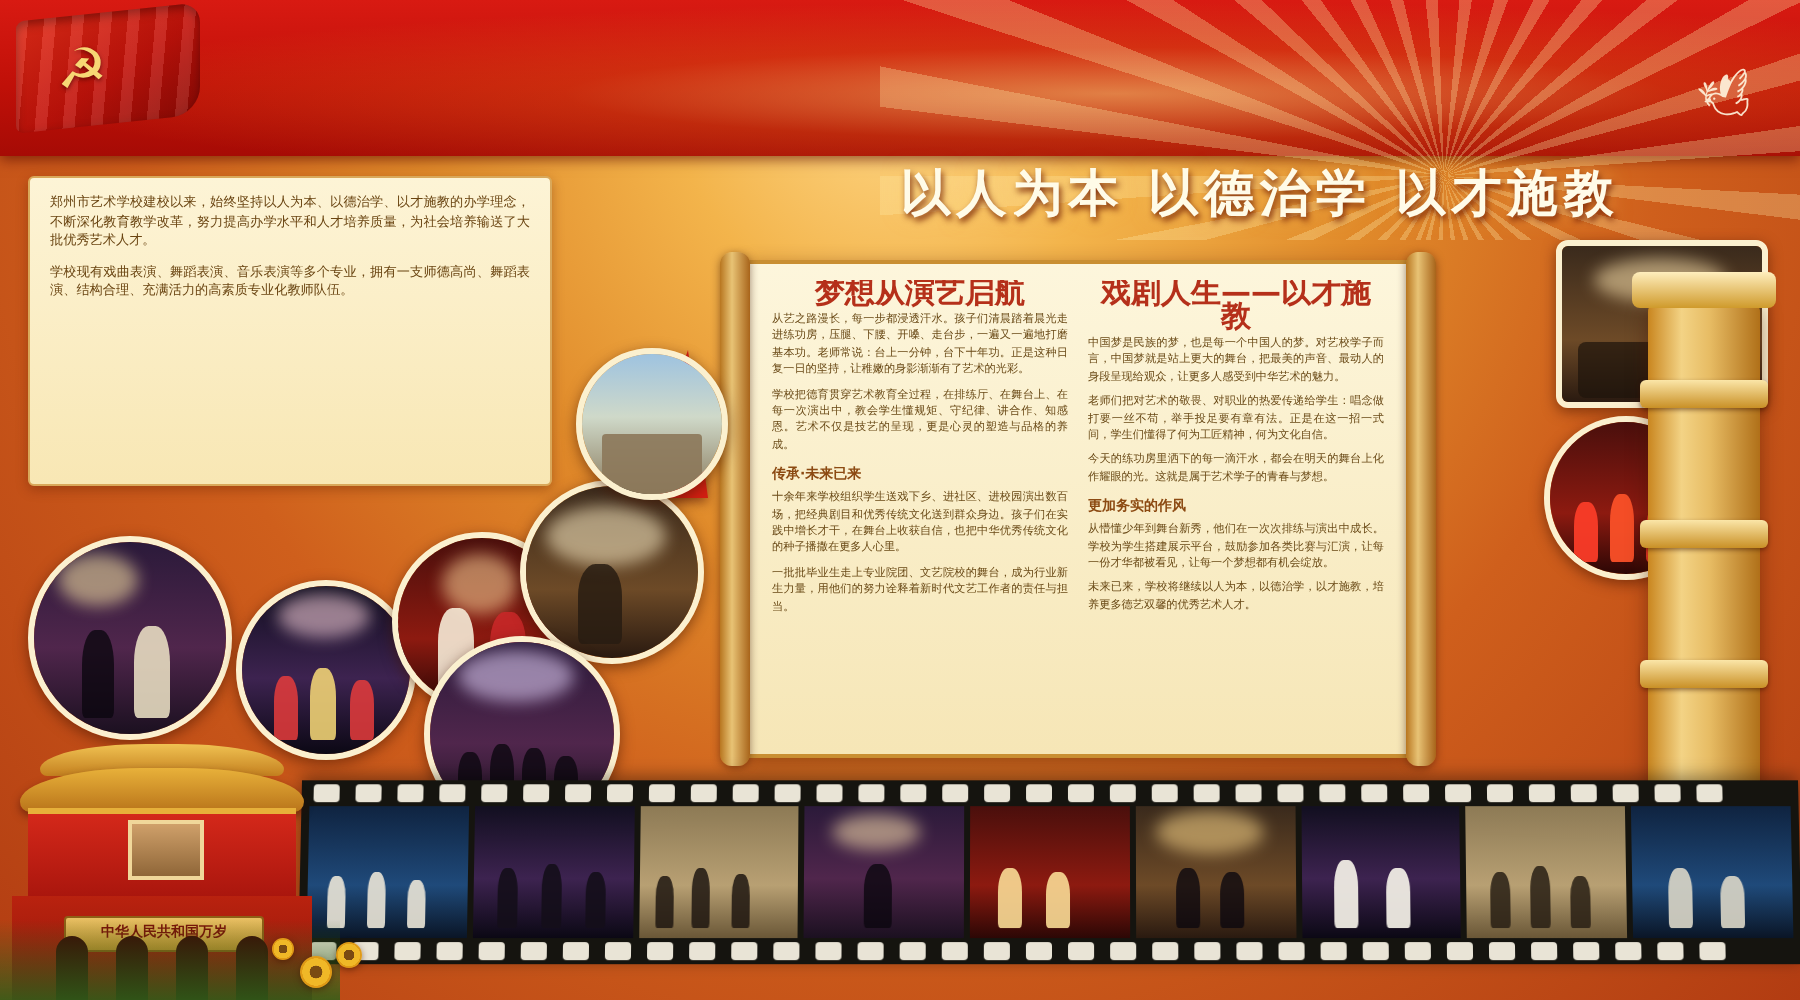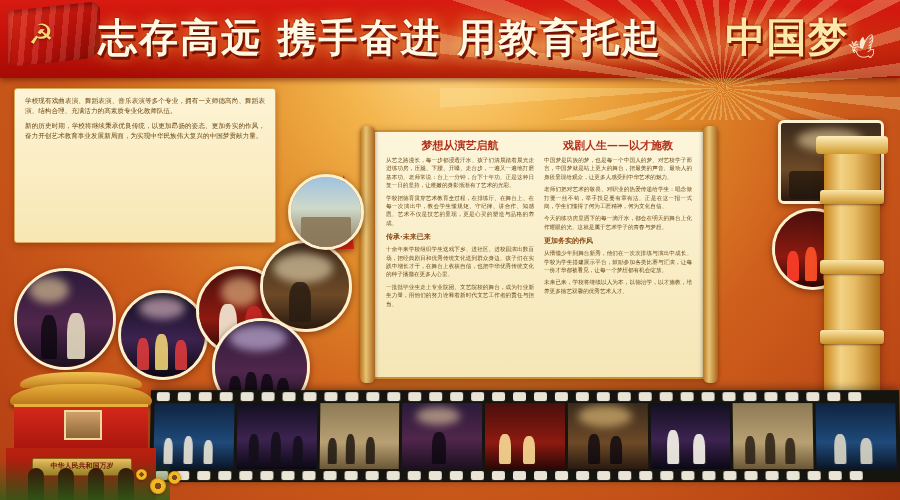--- a/index.html
+++ b/index.html
@@ -97,21 +97,21 @@
   .board .roll{
     position:absolute;top:-6px;height:257px;width:15px;
     background:linear-gradient(90deg,#b8761f,#e8c375 40%,#a8641a);
     border-radius:6px;box-shadow:0 1px 4px rgba(60,20,0,.5);
   }
   .board .roll.l{left:-14px;}
   .board .roll.r{right:-14px;}
   .cols{display:flex;gap:10px;padding:8px 12px;box-sizing:border-box;height:100%;}
   .col{flex:1;overflow:hidden;}
   .col h4{
-    margin:0 0 4px 0;color:#b5301a;font-size:11px;line-height:12px;text-align:center;
+    margin:0 0 4px 0;color:#b5301a;font-size:15px;line-height:12px;text-align:center;
     font-weight:bold;font-family:"DejaVu Sans", sans-serif;
   }
   .col h5{
     margin:5px 0 3px 0;color:#8c4a12;font-size:7px;line-height:10px;font-weight:bold;
     font-family:"DejaVu Sans", sans-serif;
   }
   .col p{
     margin:0 0 4px 0;color:#6a4a17;font-size:5.6px;line-height:8.4px;text-align:justify;
     font-family:"DejaVu Sans", sans-serif;
   }
@@ -231,29 +231,28 @@
 
   <div class="topband">
     <div class="glow"></div>
     <div class="rays"></div>
 
     <div class="flagwrap">
       <div class="flag"></div>
       <div class="hammer">☭</div>
     </div>
 
-    <div class="headline">志存高远 携手奋进 用教育托起</div>
-    <div class="dreamword">中国梦</div>
     <div class="dove">🕊</div>
   </div>
 
+  <div class="subslogan">以人为本   以德治学   以才施教</div>
 
   <div class="leftpanel">
+    <p>郑州市艺术学校建校以来，始终坚持以人为本、以德治学、以才施教的办学理念，不断深化教育教学改革，努力提高办学水平和人才培养质量，为社会培养输送了大批优秀艺术人才。</p>
     <p>学校现有戏曲表演、舞蹈表演、音乐表演等多个专业，拥有一支师德高尚、舞蹈表演、结构合理、充满活力的高素质专业化教师队伍。</p>
-    <p>新的历史时期，学校将继续秉承优良传统，以更加昂扬的姿态、更加务实的作风，奋力开创艺术教育事业发展新局面，为实现中华民族伟大复兴的中国梦贡献力量。</p>
   </div>
 
   <div class="board">
     <div class="roll l"></div>
     <div class="roll r"></div>
     <div class="cols">
       <div class="col">
         <h4>梦想从演艺启航</h4>
         <p>从艺之路漫长，每一步都浸透汗水。孩子们清晨踏着晨光走进练功房，压腿、下腰、开嗓、走台步，一遍又一遍地打磨基本功。老师常说：台上一分钟，台下十年功。正是这种日复一日的坚持，让稚嫩的身影渐渐有了艺术的光彩。</p>
         <p>学校把德育贯穿艺术教育全过程，在排练厅、在舞台上、在每一次演出中，教会学生懂规矩、守纪律、讲合作、知感恩。艺术不仅是技艺的呈现，更是心灵的塑造与品格的养成。</p>

